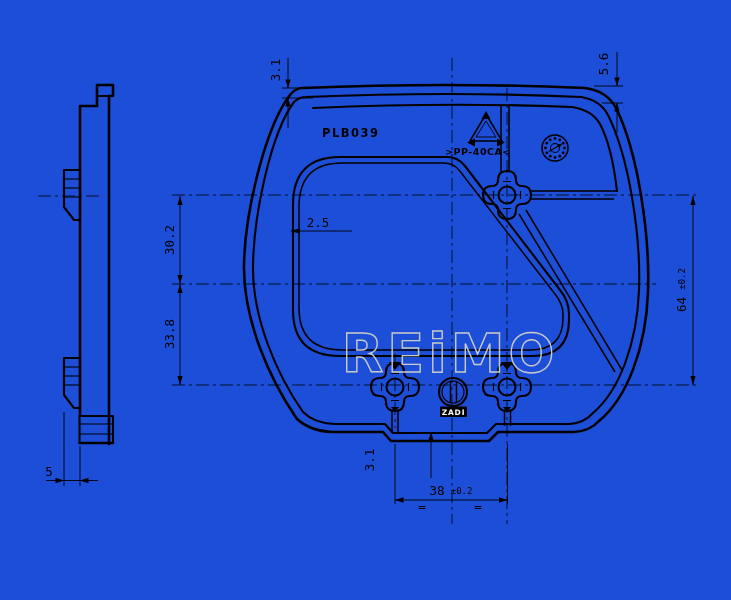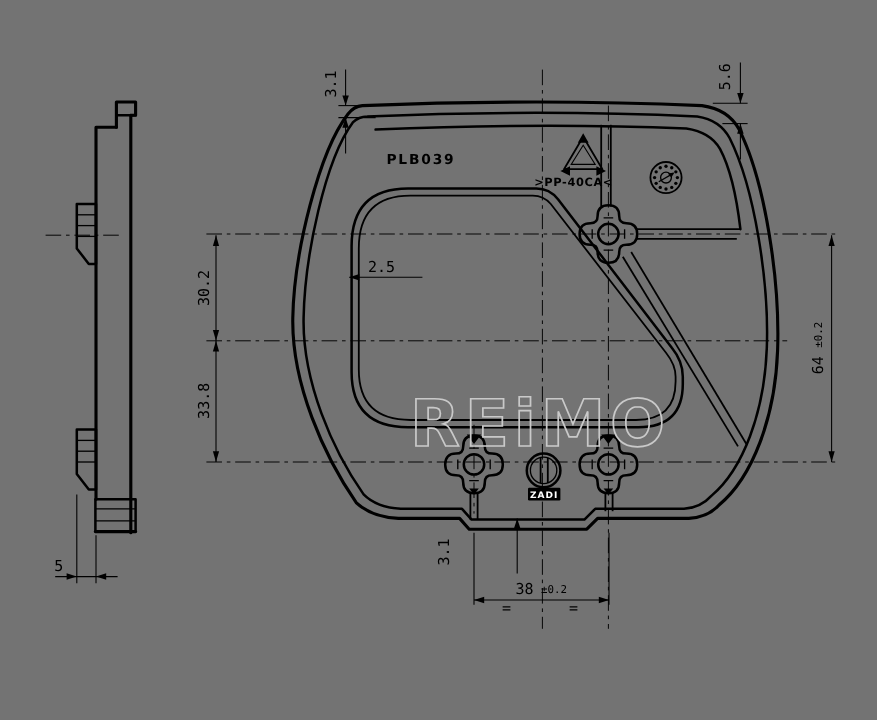--- a/index.html
+++ b/index.html
@@ -1,16 +1,16 @@
 <!DOCTYPE html>
 <html><head>
 <meta charset="utf-8">
 <style>
   html,body{margin:0;padding:0;background:#ffffff;}
-  .canvas{position:relative;width:731px;height:600px;background:#737373;overflow:hidden;
+  .canvas{position:relative;width:731px;height:600px;background:#1d4ed8;overflow:hidden;
           font-family:"DejaVu Sans",sans-serif;}
   svg{position:absolute;left:0;top:0;}
   .t3{stroke:#000;stroke-width:2.6;fill:none;stroke-linejoin:round;stroke-linecap:round;}
   .t2{stroke:#000;stroke-width:2.1;fill:none;stroke-linejoin:round;stroke-linecap:round;}
   .t15{stroke:#000;stroke-width:1.5;fill:none;stroke-linejoin:round;}
   .t1{stroke:#000;stroke-width:1.1;fill:none;}
   .thin{stroke:#000;stroke-width:0.9;fill:none;}
   .cl{stroke:#000;stroke-width:0.8;fill:none;stroke-dasharray:13 4 3 4;}
   .ah{fill:#000;stroke:none;}
   .dim{font-family:"DejaVu Sans Mono",monospace;font-size:12.5px;fill:#000;}

